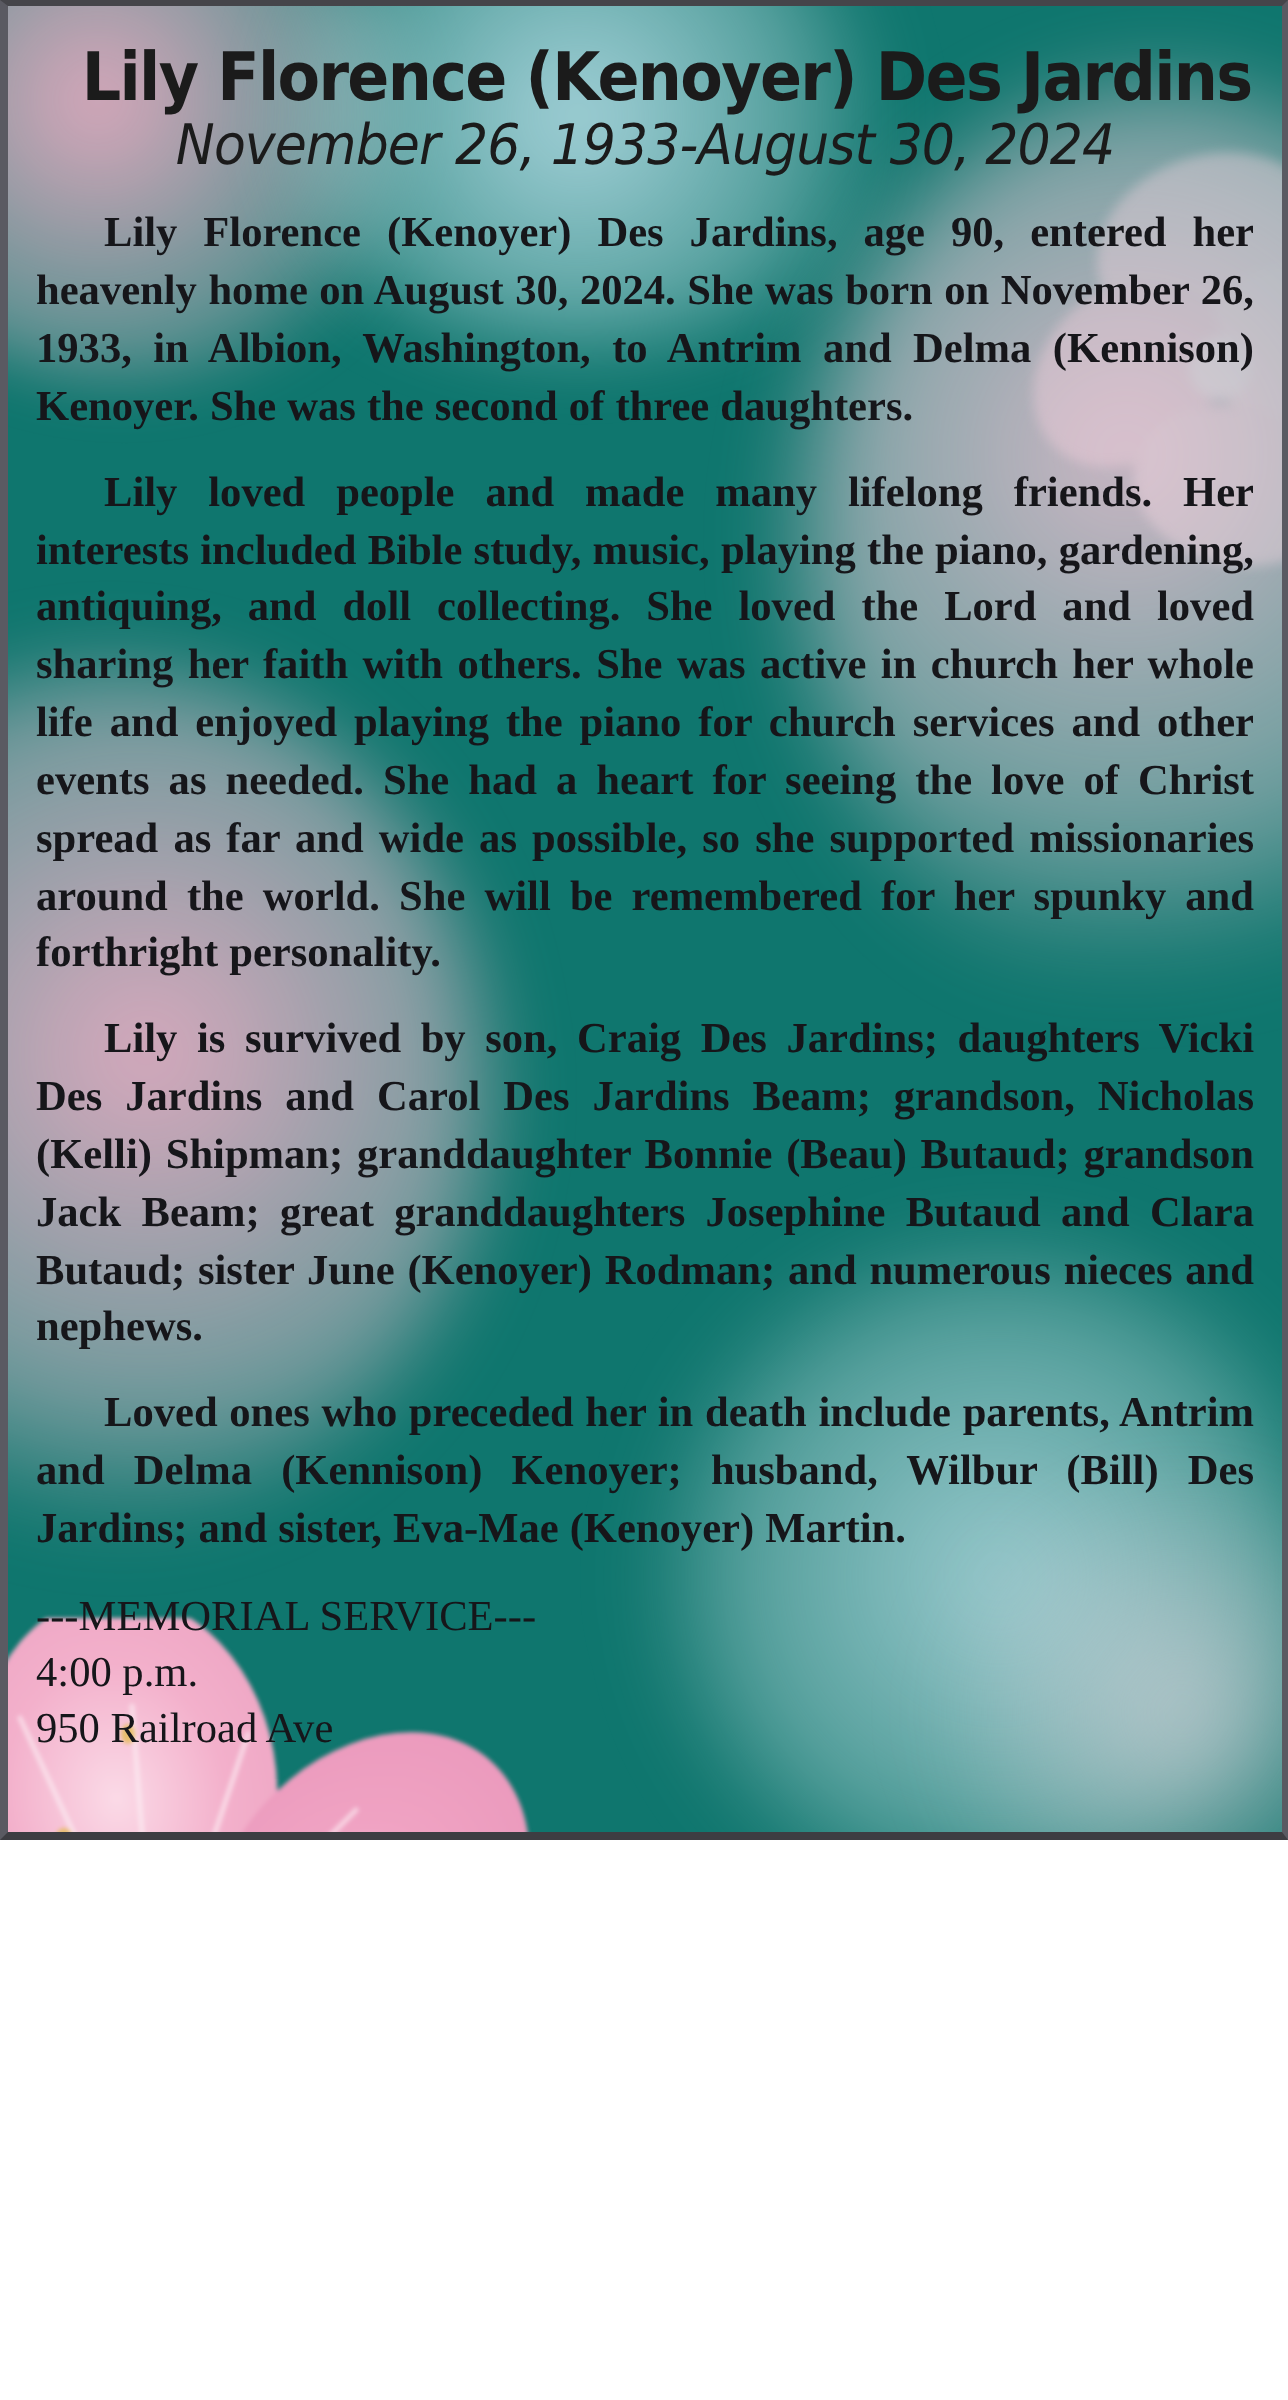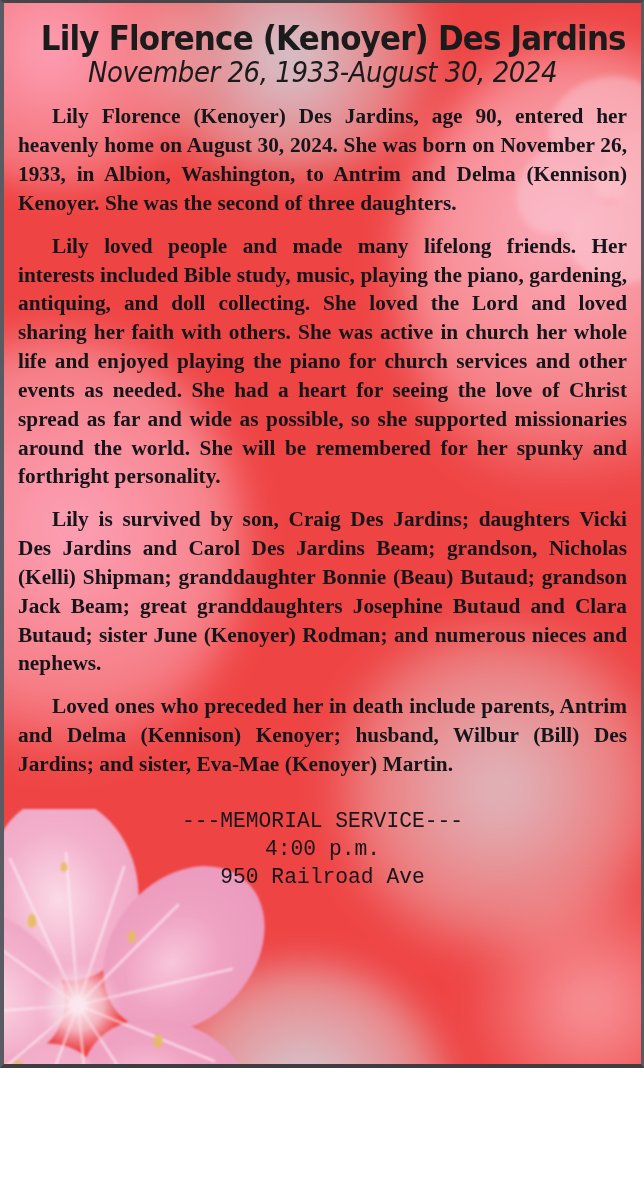--- a/index.html
+++ b/index.html
@@ -4,28 +4,28 @@
 <style>
   html, body {
     margin: 0;
     padding: 0;
     background: #ffffff;
   }
 
   .page {
     position: relative;
     width: 644px;
-    height: 1068px;
+    height: 920px;
     overflow: hidden;
     box-sizing: border-box;
     border-top: 3px solid #45454a;
     border-bottom: 4px solid #3d3d42;
     border-left: 4px solid #5a5a62;
     border-right: 3px solid #5a5a62;
-    background: #ef4444;
+    background: #0f766e;
     font-family: "Liberation Serif", "DejaVu Serif", serif;
   }
 
   
   .bg {
     position: absolute;
     inset: 0;
     pointer-events: none;
   }
 
@@ -170,26 +170,25 @@
     color: #16161a;
     text-align: justify;
     text-indent: 34px;
     text-justify: inter-word;
     word-spacing: 0.2px;
     font-weight: bold;
   }
   .body p:last-child { margin-bottom: 0; }
 
   .service {
-    margin-top: 28px;
+    margin-top: 15px;
     font-size: 21.3px;
     line-height: 1.32;
     color: #16161a;
-    text-align: center;
-    font-family: Liberation Mono, monospace;
+    text-align: left;
   }
   .service div { white-space: nowrap; }
 </style>
 </head>
 <body>
 
 <div class="page">
 
   <div class="bg">
     <div class="bg-base"></div>

